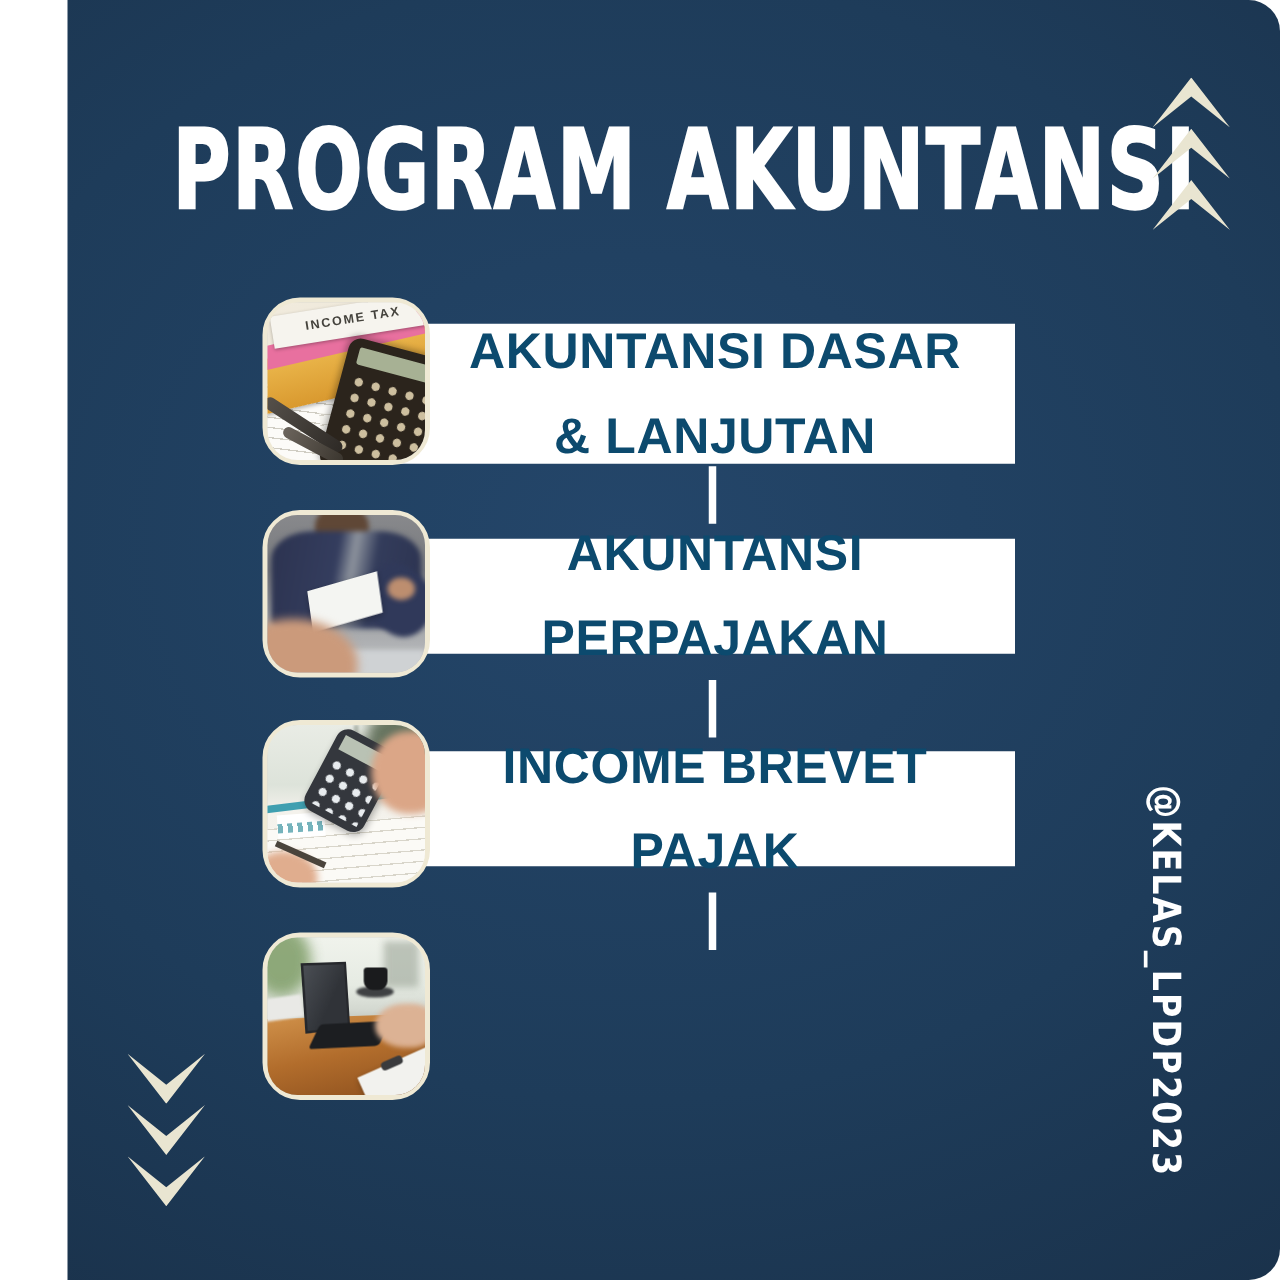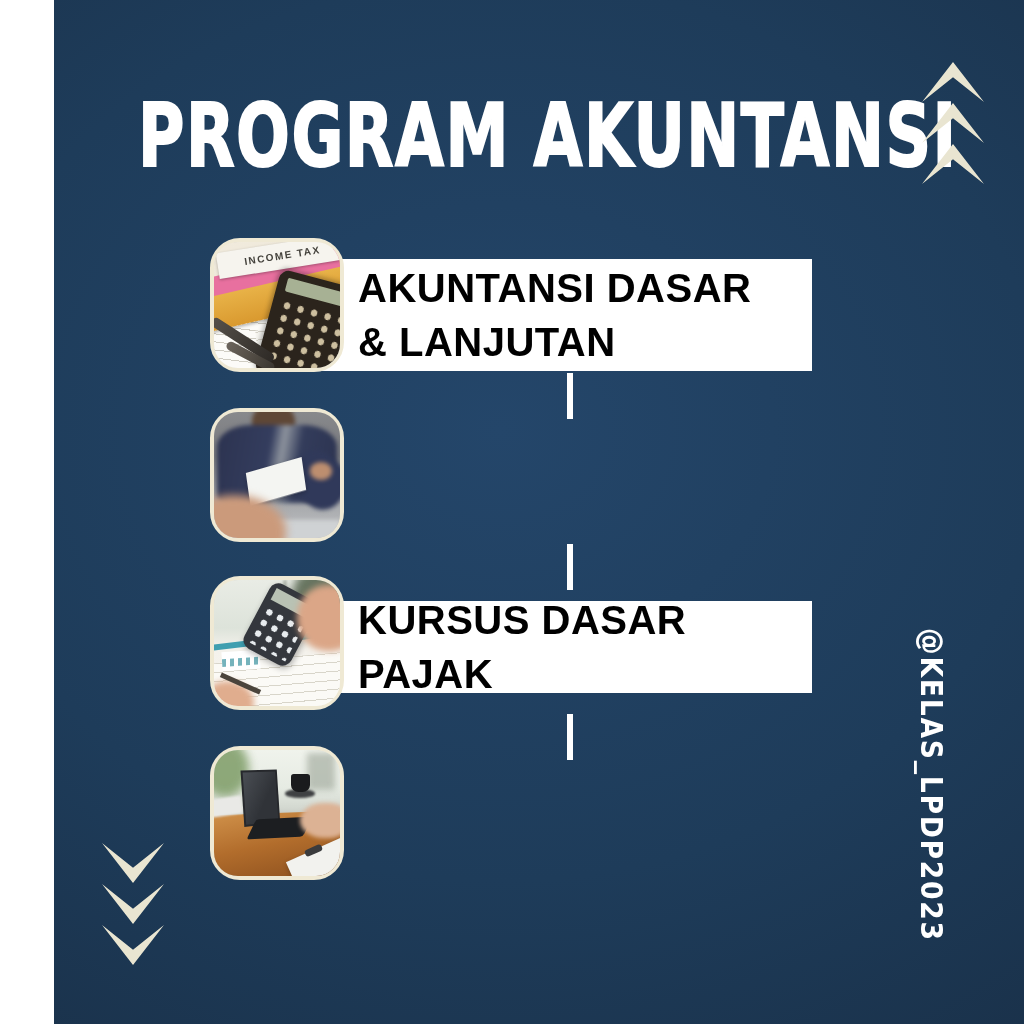--- a/index.html
+++ b/index.html
@@ -1,18 +1,18 @@
 <!DOCTYPE html>
 <html><head>
 <meta charset="utf-8">
 <style>
   * { margin:0; padding:0; box-sizing:border-box; }
   html,body { background:#ffffff; }
   .canvas { position:relative; width:1024px; height:1024px; background:#ffffff; overflow:hidden;
-            font-family:"Liberation Sans", sans-serif; }
+            font-family:"Liberation Sans", sans-serif;border-radius:25px; }
   .navy-bg { position:absolute; left:54px; top:0; width:970px; height:1024px;
              background:radial-gradient(140% 110% at 46% 42%, #24466a 0%, #1e3c5a 40%, #182d44 78%, #152638 100%); }
 
   
   .title { position:absolute; left:138px; top:92px; color:#ffffff; white-space:nowrap;
            font-family:"DejaVu Sans", sans-serif; font-weight:bold; font-size:88px; line-height:1;
            letter-spacing:2px; transform:scaleX(0.72); transform-origin:0 0;
            -webkit-text-stroke:2px #ffffff; }
 
   
@@ -24,22 +24,22 @@
   .chev.d { clip-path:polygon(50% 100%, 100% 0%, 50% 62%, 0% 0%); }
 
   
   .row { position:absolute; inset:0; }
   .row1 { --thumb-top:238px; --banner-top:259px; --banner-h:112px; }
   .row2 { --thumb-top:408px; --banner-top:431px; --banner-h:92px; }
   .row3 { --thumb-top:576px; --banner-top:601px; --banner-h:92px; }
   .row4 { --thumb-top:746px; --banner-top:770px; --banner-h:92px; }
   .banner { position:absolute; left:318px; top:var(--banner-top); width:494px; height:var(--banner-h);
             background:#ffffff; z-index:1; display:flex; align-items:center; justify-content:center; }
-  .banner-label { display:block; padding:0 26px 0 40px; color:#000000; font-weight:bold; font-size:40px;
-                  line-height:54px; letter-spacing:0.5px; }
+  .banner-label { display:block; padding:0 26px 0 40px; color:#0c4a6e; font-weight:bold; font-size:40px;
+                  line-height:68px; text-align:center; letter-spacing:0.5px; }
   .thumb { position:absolute; left:210px; top:var(--thumb-top); width:134px; height:134px;
            border:4px solid #efe9d4; border-radius:30px; z-index:2; background:#cccccc; }
   .photo { position:absolute; inset:0; border-radius:24px; overflow:hidden; }
   .photo > div { position:absolute; }
 
   
   .connector { position:absolute; left:567px; width:6px; height:46px; background:#ffffff; z-index:1; }
   .c1 { top:373px; } .c2 { top:544px; } .c3 { top:714px; }
 
   
@@ -156,37 +156,40 @@
         <div class="tab">INCOME TAX</div>
         <div class="calc"></div>
         <div class="pen1"></div>
         <div class="pen2"></div>
       </div>
     </div>
   </div>
   <div class="connector c1"></div>
 
   <div class="row row2">
+    <div class="banner">
+      <span class="banner-label">AKUNTANSI PERPAJAKAN</span>
+    </div>
     <div class="thumb">
       <div class="photo p2">
         <div class="head"></div>
         <div class="torso"></div>
         <div class="arm"></div>
         <div class="table"></div>
         <div class="paper"></div>
         <div class="hand-right"></div>
         <div class="hand-fore"></div>
       </div>
     </div>
   </div>
   <div class="connector c2"></div>
 
   <div class="row row3">
     <div class="banner">
-      <span class="banner-label">KURSUS DASAR PAJAK</span>
+      <span class="banner-label">INCOME BREVET PAJAK</span>
     </div>
     <div class="thumb">
       <div class="photo p3">
         <div class="plant"></div>
         <div class="frame"></div>
         <div class="sheet"></div>
         <div class="ruler"></div>
         <div class="chart"></div>
         <div class="calc"></div>
         <div class="hand-r"></div>

